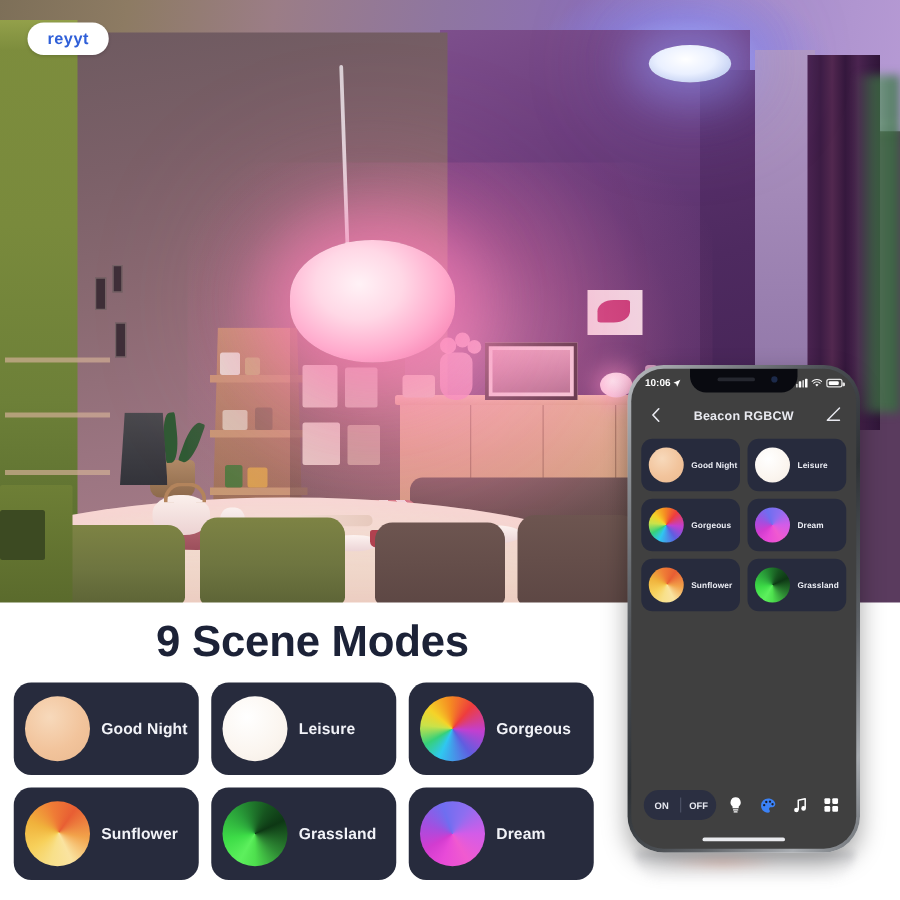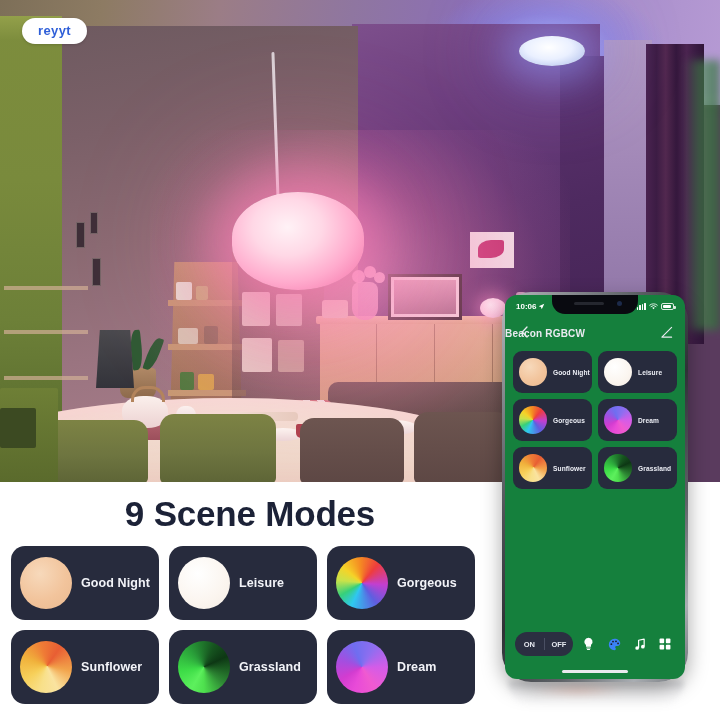--- a/index.html
+++ b/index.html
@@ -295,22 +295,22 @@
   }
   .phone-frame {
     position:absolute; inset:0;
     border-radius:29px;
     background:linear-gradient(125deg,#b9bcc0 0%,#7e8287 18%,#4c5055 35%,#2e3236 52%,#5e6267 72%,#a9adb2 88%,#6c7075 100%);
     padding:3px;
     box-shadow:0 8px 20px rgba(0,0,0,.35);
   }
   .phone-screen {
     position:absolute; left:3px; top:3px; right:3px; bottom:3px;
-    border-radius:12px;
-    background:#15803d;
+    border-radius:26px;
+    background:#404040;
     overflow:hidden;
   }
   .notch {
     position:absolute; left:50%; top:0; transform:translateX(-50%);
     width:86px; height:19px;
     background:#090a10;
     border-radius:0 0 13px 13px;
     z-index:5;
   }
   .notch .speaker {
@@ -336,21 +336,21 @@
   .bars i:nth-child(3){height:5.8px;} .bars i:nth-child(4){height:7px;}
   .batt {
     width:13px; height:7px; border:1px solid rgba(255,255,255,.85);
     border-radius:2px; position:relative; padding:1px;
   }
   .batt::after{ content:""; position:absolute; right:-2.5px; top:2px; width:1.5px; height:3px; background:rgba(255,255,255,.85); border-radius:0 1px 1px 0;}
   .batt i { display:block; height:100%; width:85%; background:#fff; border-radius:1px; }
 
   .nav {
     position:absolute; left:0; top:26px; width:100%; height:24px;
-    display:flex; align-items:center; 
+    display:flex; align-items:center; justify-content:center;
     z-index:6;
   }
   .nav-title { font-size:10px; font-weight:600; color:#e9eaf0; letter-spacing:.2px; }
   .nav-back {
     position:absolute; left:11px; top:3px; width:16px; height:16px;
     display:flex; align-items:center; justify-content:center;
     color:#e9eaf0; font-size:13px; line-height:1;
   }
   .nav-edit {
     position:absolute; right:10px; top:4px; width:15px; height:15px;

